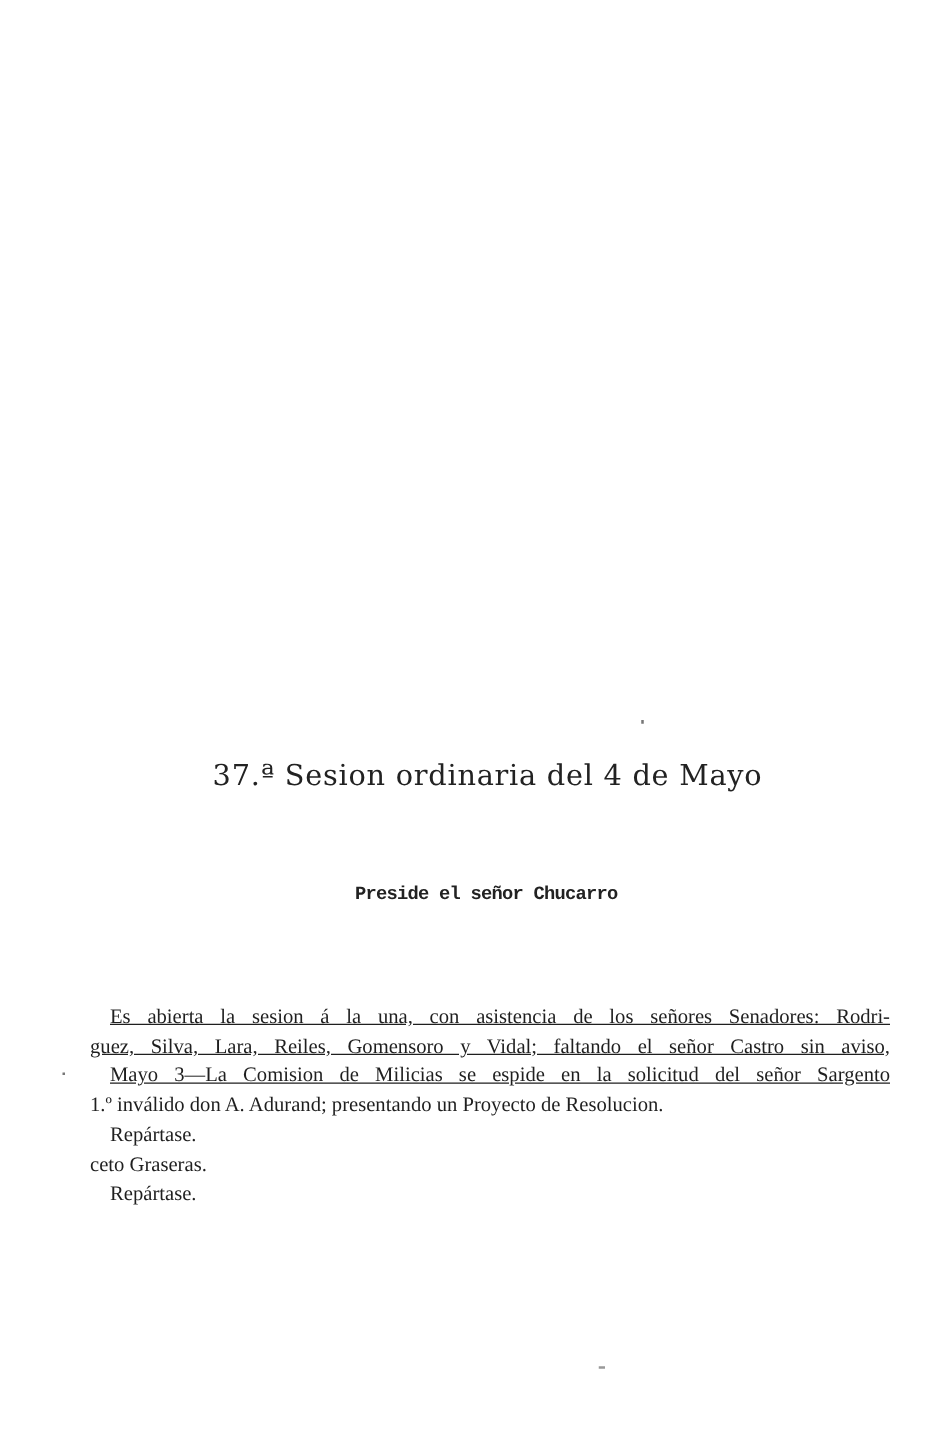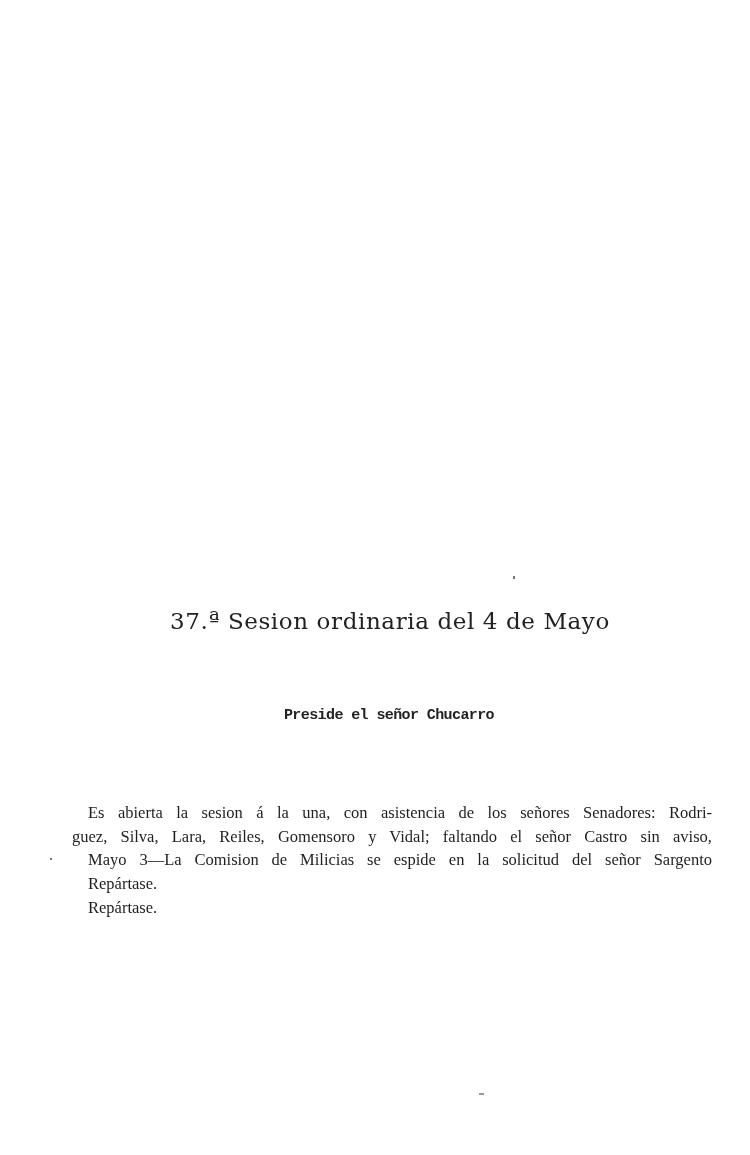--- a/index.html
+++ b/index.html
@@ -20,37 +20,39 @@
       font-family: "Liberation Mono", "DejaVu Sans Mono", monospace;
       font-weight: bold; font-size: 15px; letter-spacing: -0.6px; color: #222;
     }
     .body-text {
       position: absolute; left: 72px; top: 801px; width: 640px;
       font-size: 16.5px; line-height: 23.7px;
       font-family: "Liberation Serif", "DejaVu Serif", serif;
       color: #1f1f1f;
     }
     .line { white-space: nowrap; display: block; }
-    .justify { text-align: justify; text-align-last: justify; white-space: normal; }
+    .justify { text-align: justify; text-align-last: justify; white-space: normal; text-decoration: underline; }
     .indent { padding-left: 16px; }
     .speck {
       position: absolute; background: #777;
     }
   </style>
 </head>
 <body>
 
 <div>
   <div class="title">37.ª Sesion ordinaria del 4 de Mayo</div>
   <div class="subtitle">Preside el señor Chucarro</div>
 
   <div class="body-text">
     <span class="line justify indent">Es abierta la sesion á la una, con asistencia de los señores Senadores: Rodri-</span>
     <span class="line justify">guez, Silva, Lara, Reiles, Gomensoro y Vidal; faltando el señor Castro sin aviso,</span>
     <span class="line justify indent">Mayo 3—La Comision de Milicias se espide en la solicitud del señor Sargento</span>
+    <span class="line">1.º inválido don A. Adurand; presentando un Proyecto de Resolucion.</span>
     <span class="line indent">Repártase.</span>
+    <span class="line">ceto Graseras.</span>
     <span class="line indent">Repártase.</span>
   </div>
 
   <div class="speck" style="left:513px; top:576px; width:2px; height:3px;"></div>
   <div class="speck" style="left:50px; top:858px; width:2px; height:2px;"></div>
   <div class="speck" style="left:479px; top:1093px; width:5px; height:2px; background:#999;"></div>
 </div>
 
 </body></html>

